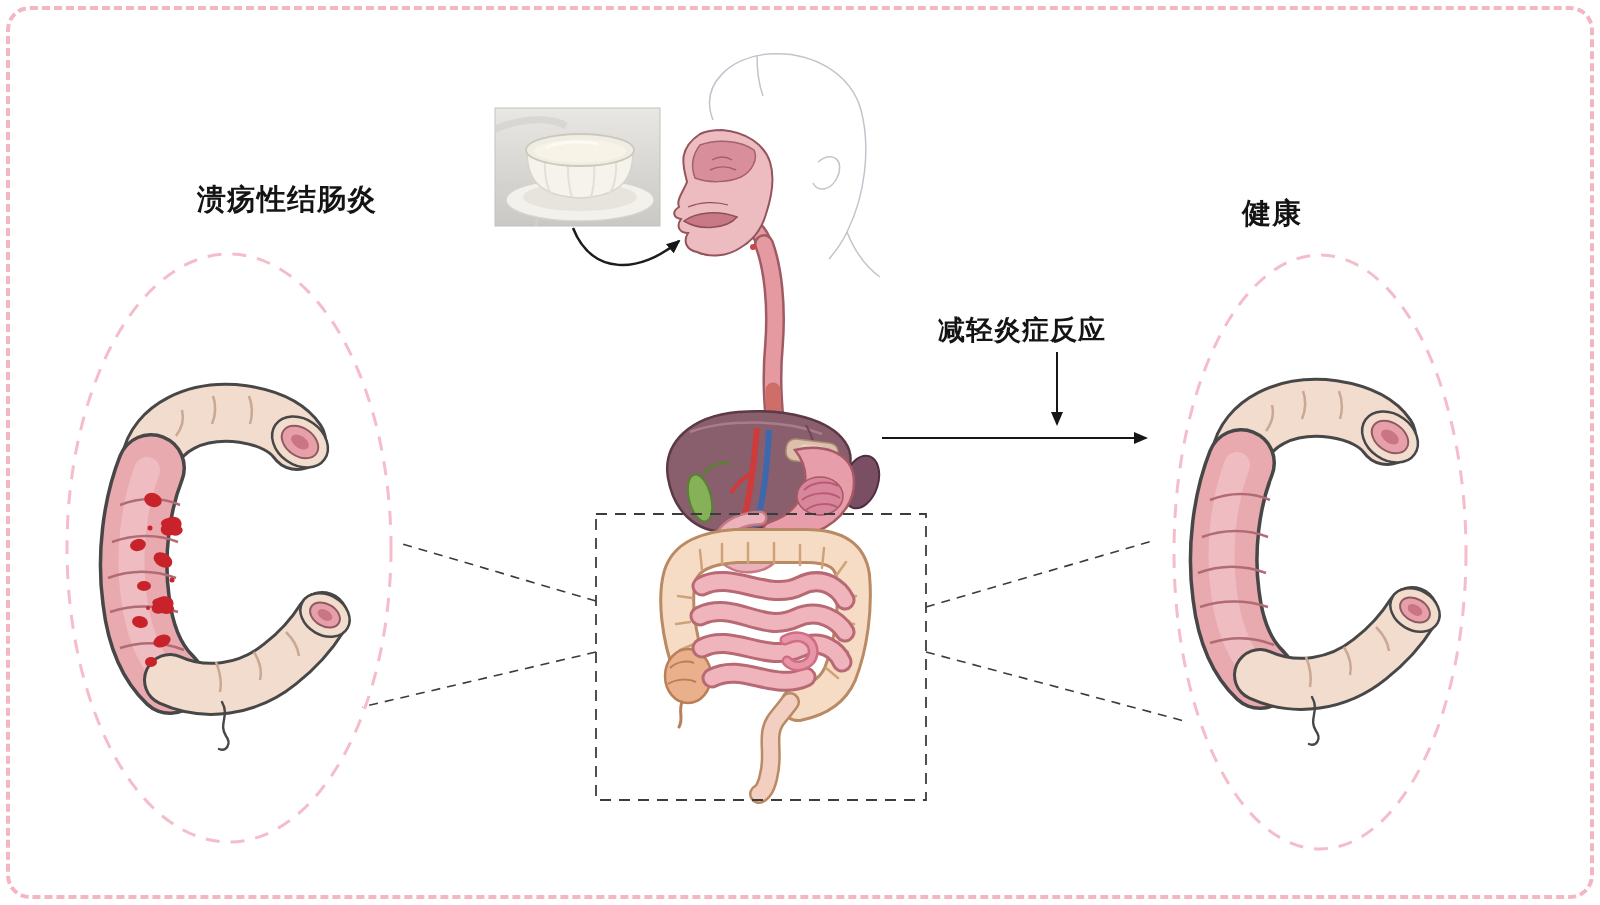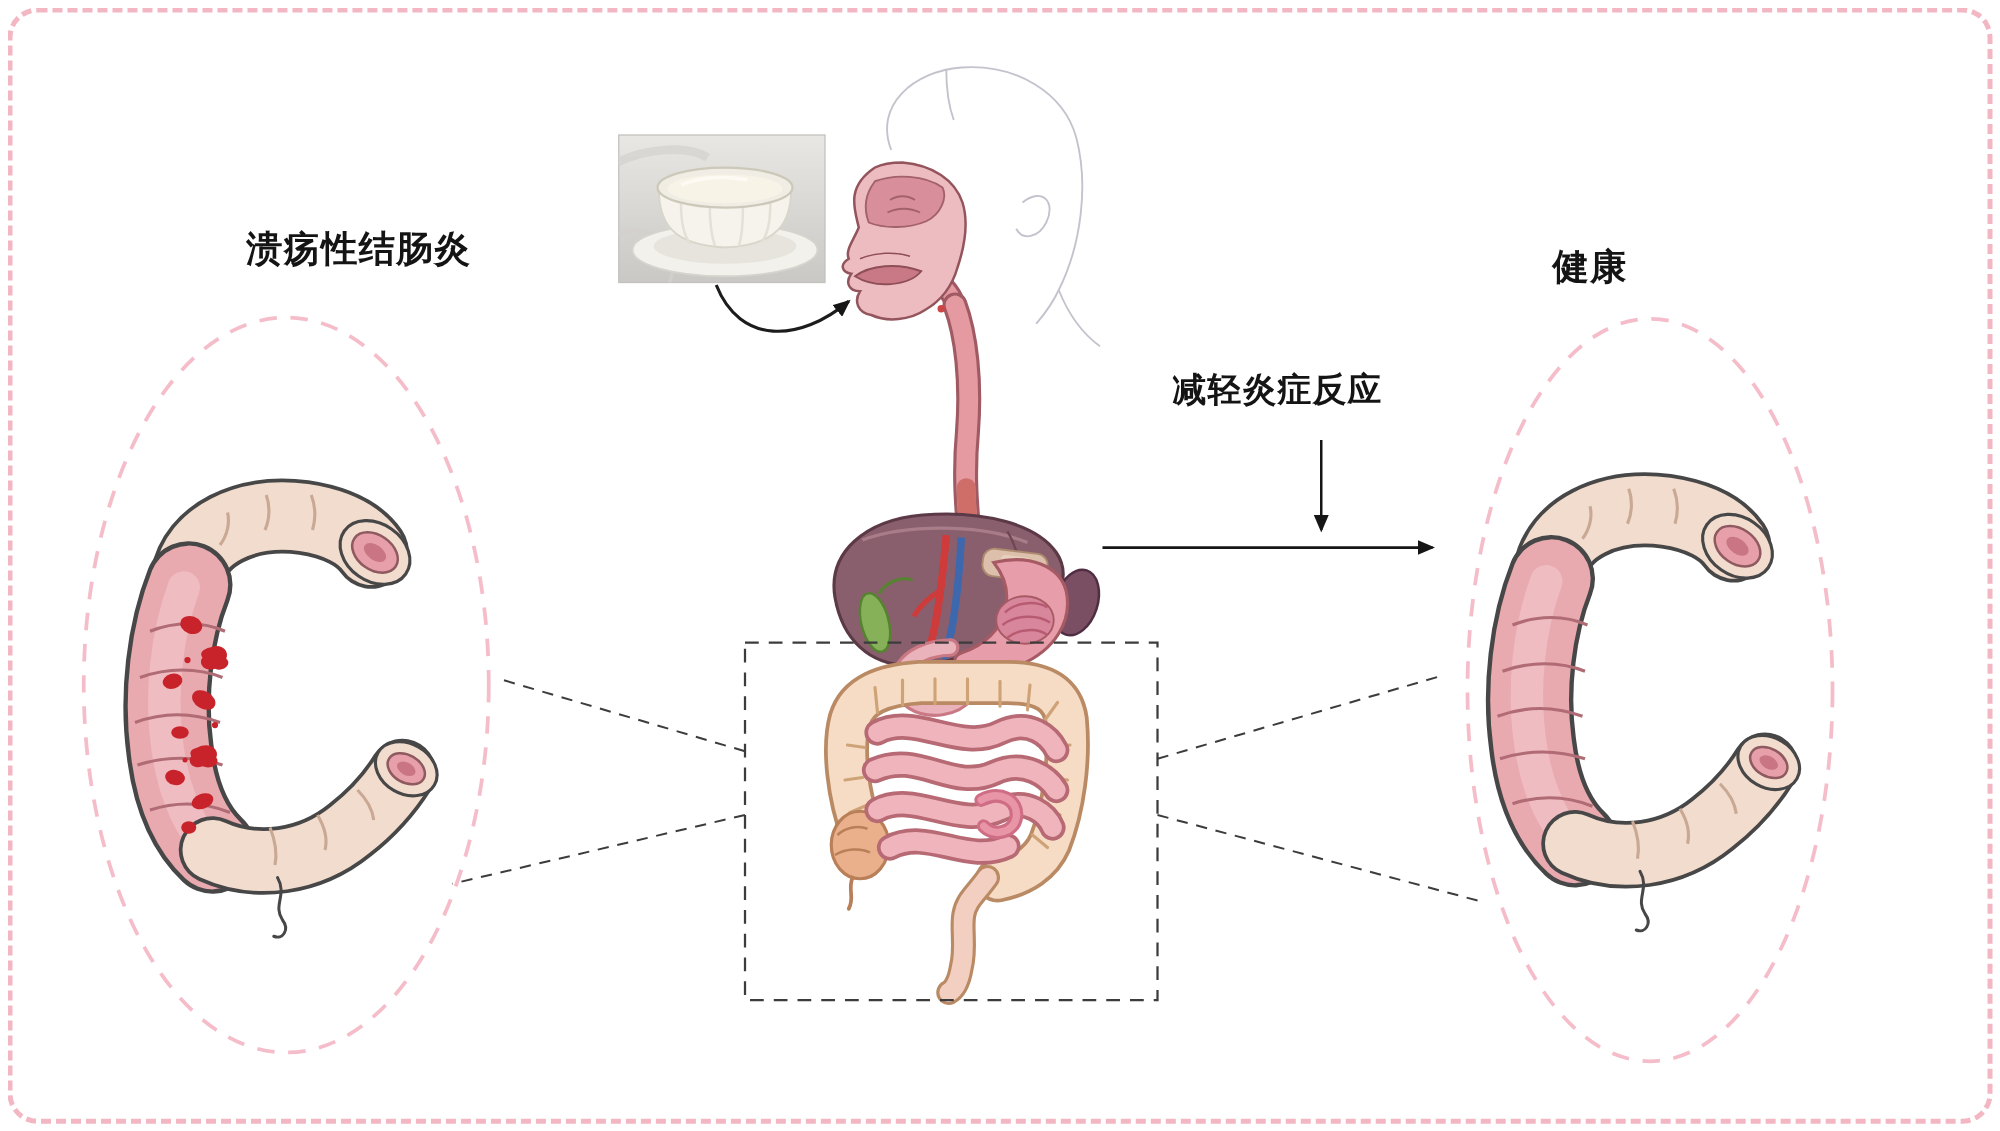--- a/index.html
+++ b/index.html
@@ -8,21 +8,21 @@
     overflow:hidden;font-family:"Liberation Sans",sans-serif;color:#141414;
   }
   .frame{
     position:absolute;inset:6px;border:4px dashed #f3b6c3;border-radius:24px;
   }
   .scene{position:absolute;left:0;top:0;width:1600px;height:905px;}
   .label{position:absolute;white-space:nowrap;}
   .title{font-weight:700;font-size:29px;letter-spacing:1px;}
   #left-title{left:149px;top:180px;margin-left:48px;}
   #right-title{left:1242px;top:194px;}
-  #effect-title{left:938px;top:294px;font-weight:700;font-size:27px;letter-spacing:1px;}
+  #effect-title{left:938px;top:312px;font-weight:700;font-size:27px;letter-spacing:1px;}
   #marker-list{left:948px;top:336px;font-size:23px;line-height:29px;}
   #marker-list div{white-space:nowrap;}
 </style>
 </head>
 <body>
 
 <div class="canvas">
 
   <div class="frame"></div>
 

